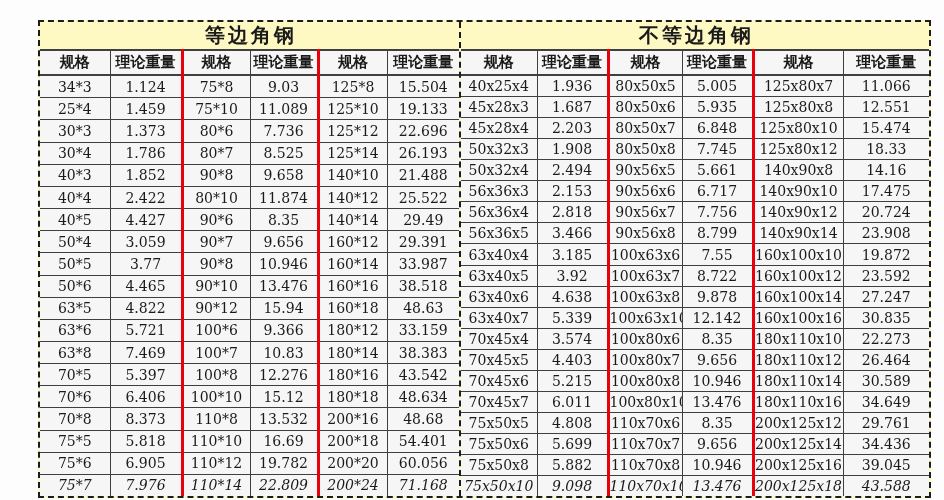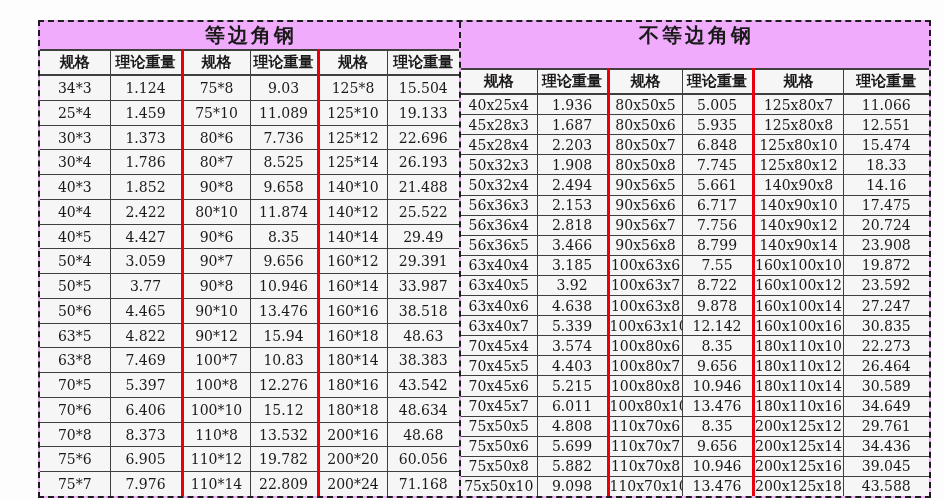--- a/index.html
+++ b/index.html
@@ -9,30 +9,30 @@
     font-family: "DejaVu Serif", "Liberation Serif", serif;
     overflow: hidden;
   }
   .outer {
     position: absolute;
     left: 38px; top: 20px;
     width: 893px; height: 478px;
     box-sizing: border-box;
     border: 2px dashed #1c1c1c;
     display: flex;
-    background: #f0abfc;
+    background: #fef9c3;
   }
   .half {
     display: flex;
     flex-direction: column;
     box-sizing: border-box;
     min-width: 0;
   }
   .half-left { width: 419px; }
-  .half-right { flex: 1; border-left: 2px dashed #1c1c1c; gap: 19px; }
+  .half-right { flex: 1; border-left: 2px dashed #1c1c1c; }
   .title-row {
     flex: 0 0 26px;
     display: flex;
     align-items: center;
     justify-content: center;
     font-size: 20px;
     font-weight: bold;
     color: #1a1a1a;
     letter-spacing: 3px;
     padding-left: 3px;
@@ -58,21 +58,21 @@
     font-size: 15px;
     font-weight: bold;
     height: 23px;
     border-top: 2px solid #3f3f3f;
     border-bottom: 2px solid #3f3f3f;
     text-align: center;
   }
   table.grid td { font-size: 14px; }
   table.grid th:first-child, table.grid td:first-child { border-left: none; }
   table.grid th:last-child,  table.grid td:last-child  { border-right: none; }
-  table.grid tbody tr:last-child td { border-bottom: none; }
+  table.grid tbody tr:last-child td { border-bottom: none; font-style: italic; }
   .redline { border-right: 3px solid #e8000d !important; }
 </style>
 </head>
 <body>
 
 <div class="outer">
 
   <div class="half half-left">
     <div class="title-row">等边角钢</div>
     <table class="grid">
@@ -177,20 +177,28 @@
           </tr>
           <tr>
             <td>63*5</td>
             <td class="redline">4.822</td>
             <td>90*12</td>
             <td class="redline">15.94</td>
             <td>160*18</td>
             <td>48.63</td>
           </tr>
           <tr>
+            <td>63*6</td>
+            <td class="redline">5.721</td>
+            <td>100*6</td>
+            <td class="redline">9.366</td>
+            <td>180*12</td>
+            <td>33.159</td>
+          </tr>
+          <tr>
             <td>63*8</td>
             <td class="redline">7.469</td>
             <td>100*7</td>
             <td class="redline">10.83</td>
             <td>180*14</td>
             <td>38.383</td>
           </tr>
           <tr>
             <td>70*5</td>
             <td class="redline">5.397</td>
@@ -207,20 +215,28 @@
             <td>180*18</td>
             <td>48.634</td>
           </tr>
           <tr>
             <td>70*8</td>
             <td class="redline">8.373</td>
             <td>110*8</td>
             <td class="redline">13.532</td>
             <td>200*16</td>
             <td>48.68</td>
+          </tr>
+          <tr>
+            <td>75*5</td>
+            <td class="redline">5.818</td>
+            <td>110*10</td>
+            <td class="redline">16.69</td>
+            <td>200*18</td>
+            <td>54.401</td>
           </tr>
           <tr>
             <td>75*6</td>
             <td class="redline">6.905</td>
             <td>110*12</td>
             <td class="redline">19.782</td>
             <td>200*20</td>
             <td>60.056</td>
           </tr>
           <tr>

